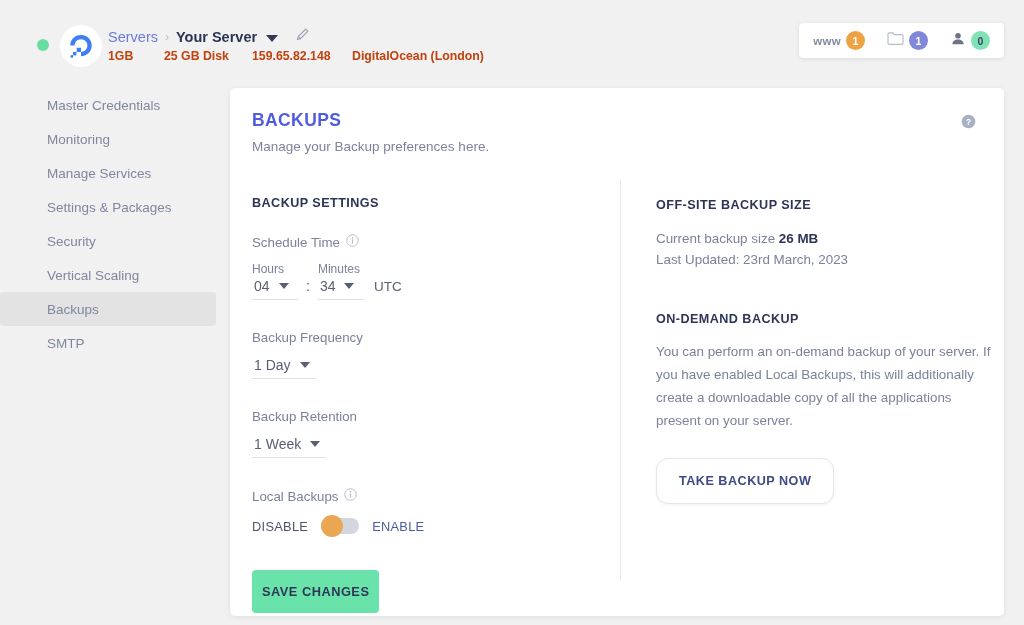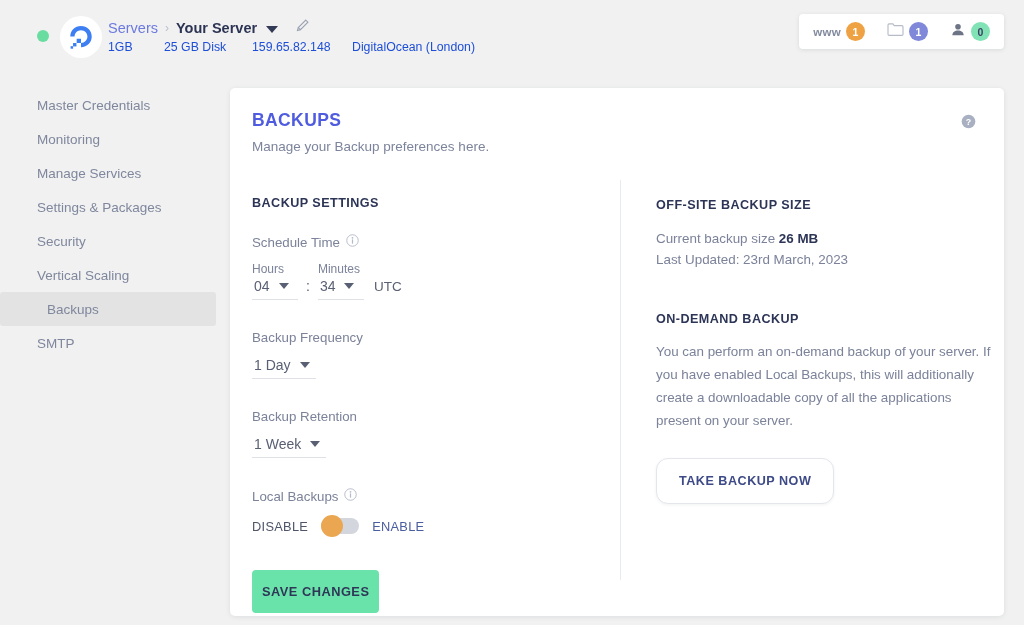--- a/index.html
+++ b/index.html
@@ -5,21 +5,21 @@
   * { box-sizing: border-box; margin: 0; padding: 0; }
   html, body {
     width: 1024px; height: 625px;
     background: #f1f1f1;
     font-family: "Liberation Sans", sans-serif;
     overflow: hidden;
   }
 
   
   .topbar {
-    position: absolute; left: 0; top: 4px; width: 1024px; height: 62px;
+    position: absolute; left: 0; top: 13px; width: 1024px; height: 62px;
     background: #f1f1f1;
   }
   .status-dot {
     position: absolute; left: 37px; top: 26px;
     width: 12px; height: 12px; border-radius: 50%;
     background: #69dda0;
   }
   .do-logo {
     position: absolute; left: 60px; top: 12px;
     width: 42px; height: 42px; border-radius: 50%;
@@ -45,21 +45,21 @@
     border-left: 6px solid transparent;
     border-right: 6px solid transparent;
     border-top: 7px solid #323a56;
     cursor: pointer;
   }
   .pencil-icon { margin-left: 10px; cursor: pointer; display:block; }
 
   .meta-row {
     position: absolute; left: 108px; top: 36px;
     display: flex; align-items: center;
-    font-size: 12.3px; color: #1d4ed8;
+    font-size: 12.3px; color: #c2410c; font-weight: bold;
   }
   .meta-row span { display: inline-block; }
   .m-ram   { width: 56px; }
   .m-disk  { width: 88px; }
   .m-ip    { width: 100px; }
   .m-prov  { }
 
   
   .badges {
     position: absolute; right: 20px; top: 10px;
@@ -79,21 +79,21 @@
   .c-green  { background: #80e2b5; color: #3b4263; }
 
   
   .sidebar { position: absolute; left: 0; top: 88px; width: 230px; }
   .sb-title {
     font-size: 14px; font-weight: bold; color: #2d3557;
     padding: 0 0 0 37px; margin-bottom: 16px;
   }
   .sb-item {
     height: 34px; display: flex; align-items: center;
-    padding-left: 37px; font-size: 13.5px; color: #7f879d;
+    padding-left: 47px; font-size: 13.5px; color: #7f879d;
     cursor: pointer; margin-bottom: 0;
   }
   .sb-item.active { background: #e3e3e3; border-radius: 3px; margin: 0 14px 0 0; padding-left: 47px; }
 
   
   .card {
     position: absolute; left: 230px; top: 88px;
     width: 774px; height: 528px;
     background: #ffffff; border-radius: 5px;
     box-shadow: 0 1px 5px rgba(60,66,87,.10);

